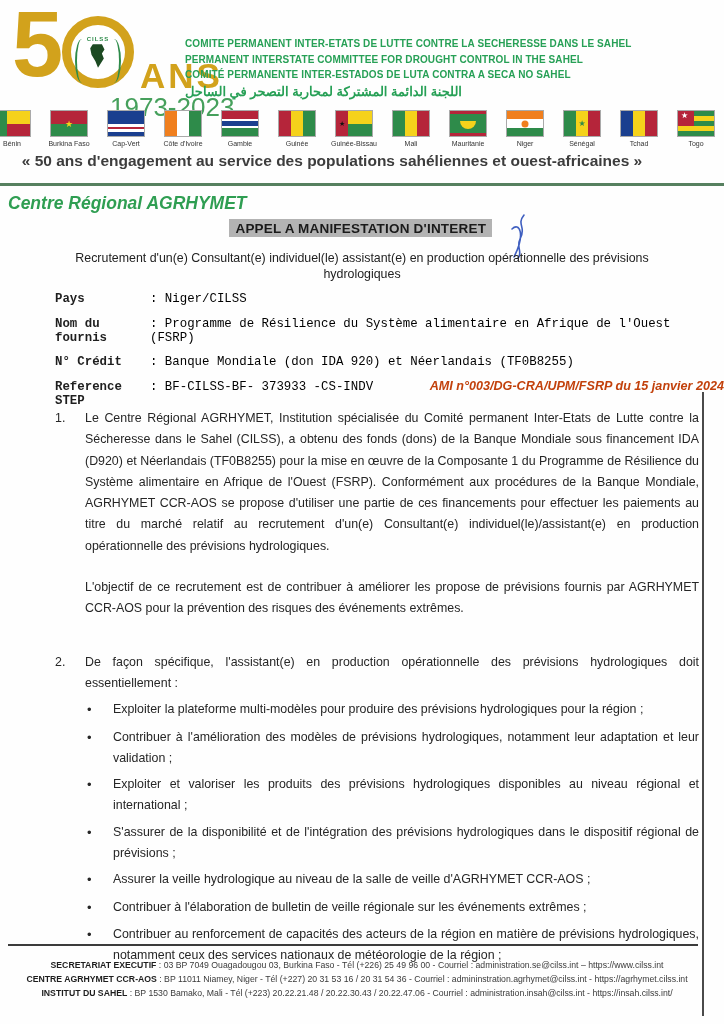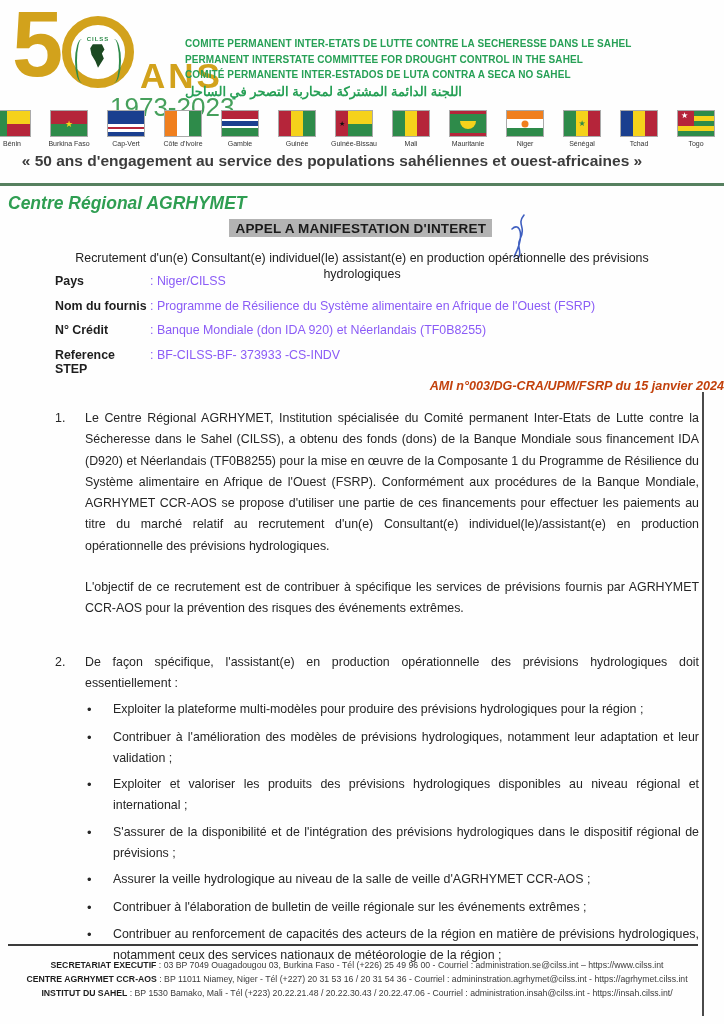--- a/index.html
+++ b/index.html
@@ -52,24 +52,24 @@
   .f-togo::after{content:"★";position:absolute;left:3px;top:0;color:#fff;font-size:8px;}
   
   .tagline{position:absolute;left:0;top:152px;width:664px;text-align:center;font-size:15.5px;font-weight:bold;color:#3d3d3d;}
   .divider{position:absolute;left:0;top:183px;width:724px;height:3px;background:#56805f;}
   
   .center-name{position:absolute;left:8px;top:193px;font-size:17.5px;font-weight:bold;font-style:italic;color:#2f9e52;}
   .title-row{position:absolute;left:0;top:219px;width:724px;text-align:center;padding-left:38px;box-sizing:border-box;}
   .doc-title{display:inline-block;background:#b3b3b3;color:#1a1a1a;font-size:13.5px;font-weight:bold;padding:2px 6px 1px;letter-spacing:.2px;vertical-align:top;}
   .paraph{display:inline-block;margin-left:10px;vertical-align:top;margin-top:-6px;}
   .subtitle{position:absolute;left:52px;top:250px;width:620px;text-align:center;font-size:12.4px;line-height:16px;color:#222;}
-  .fields{position:absolute;left:55px;top:274px;width:640px;}
+  .fields{position:absolute;left:55px;top:292px;width:640px;font-family:Liberation Mono, monospace;}
   .field-row{display:flex;margin-bottom:10.5px;font-size:12.4px;}
   .field-label{width:95px;font-weight:bold;flex:0 0 auto;color:#1e1e1e;}
-  .field-value{flex:1;color:#8b5cf6;}
+  .field-value{flex:1;color:#000000;}
   .ami-line{position:absolute;left:0;top:379px;width:724px;text-align:right;font-size:12.6px;font-weight:bold;font-style:italic;color:#c2410c;}
   
   .body-col{position:absolute;left:55px;top:408px;width:644px;font-size:12.4px;line-height:21.3px;color:#262626;}
   .num-item{display:flex;}
   .num{width:30px;flex:0 0 auto;}
   .num-text{flex:1;text-align:justify;margin:0;}
   .objective{margin:20px 0 0 30px;text-align:justify;}
   .item2{margin-top:32px;}
   .bullet-list{margin:4px 0 0 0;padding:0;list-style:none;}
   .bullet-item{display:flex;margin-top:5px;}
@@ -199,21 +199,21 @@
 </div>
 
 <div class="ami-line">AMI n°003/DG-CRA/UPM/FSRP du 15 janvier 2024</div>
 
 <div class="body-col">
   <div class="num-item">
     <span class="num">1.</span>
     <p class="num-text">Le Centre Régional AGRHYMET, Institution spécialisée du Comité permanent Inter-Etats de Lutte contre la Sécheresse dans le Sahel (CILSS), a obtenu des fonds (dons) de la Banque Mondiale sous financement IDA (D920) et Néerlandais (TF0B8255) pour la mise en œuvre de la Composante 1 du Programme de Résilience du Système alimentaire en Afrique de l'Ouest (FSRP). Conformément aux procédures de la Banque Mondiale, AGRHYMET CCR-AOS se propose d'utiliser une partie de ces financements pour effectuer les paiements au titre du marché relatif au recrutement d'un(e) Consultant(e) individuel(le)/assistant(e) en production opérationnelle des prévisions hydrologiques.</p>
   </div>
 
-  <p class="objective">L'objectif de ce recrutement est de contribuer à spécifique les services de prévisions fournis par AGRHYMET CCR-AOS pour la prévention des risques des événements extrêmes.</p>
+  <p class="objective">L'objectif de ce recrutement est de contribuer à améliorer les propose de prévisions fournis par AGRHYMET CCR-AOS pour la prévention des risques des événements extrêmes.</p>
 
   <div class="num-item item2">
     <span class="num">2.</span>
     <p class="num-text">De façon spécifique, l'assistant(e) en production opérationnelle des prévisions hydrologiques doit essentiellement :</p>
   </div>
 
   <ul class="bullet-list">
     <li class="bullet-item">
       <span class="bullet-dot"></span>
       <span class="bullet-text">Exploiter la plateforme multi-modèles pour produire des prévisions hydrologiques pour la région ;</span>

